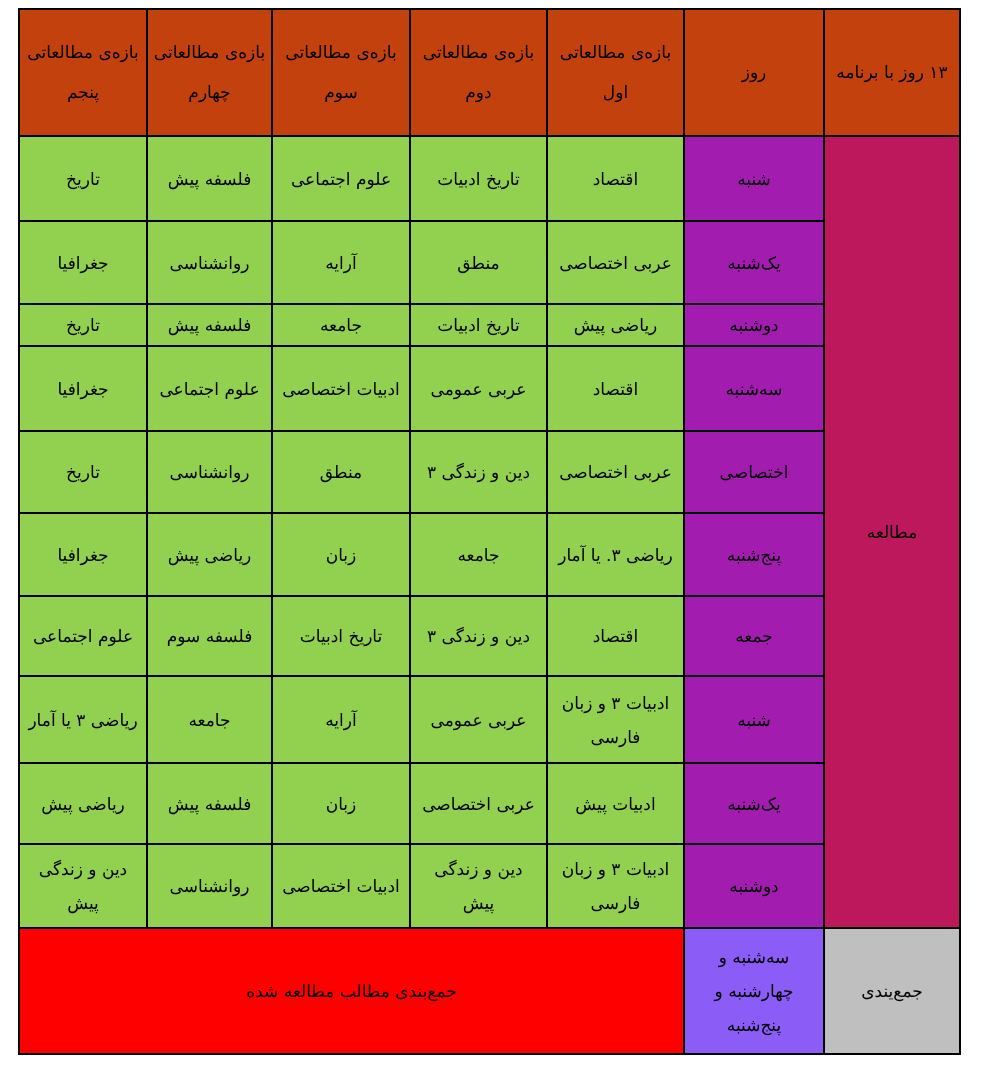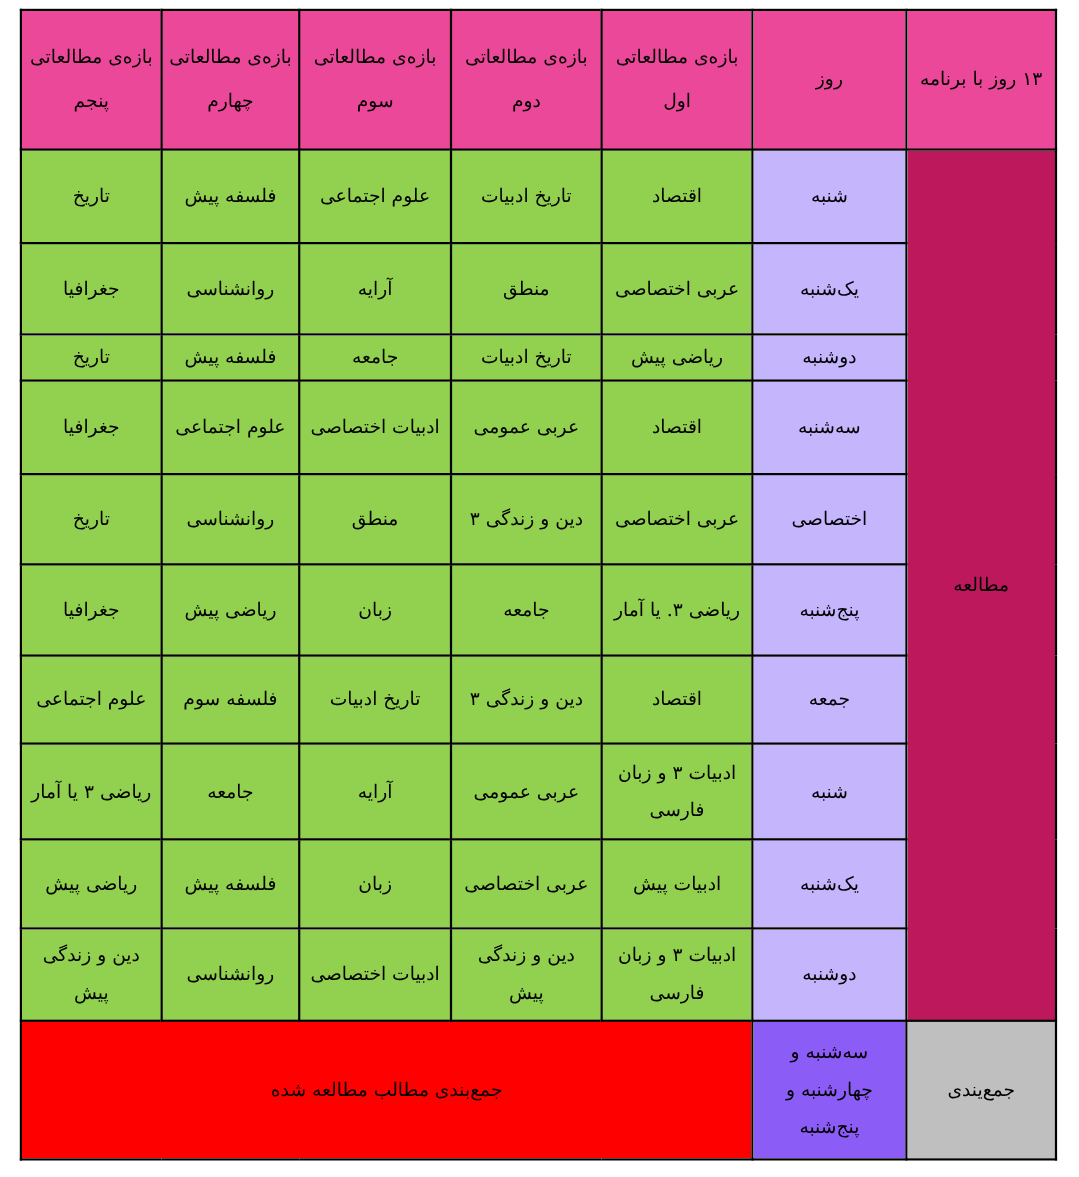--- a/index.html
+++ b/index.html
@@ -35,35 +35,35 @@
   
   col.c-study  { width: 136px; }
   col.c-day    { width: 140px; }
   col.c-p1     { width: 137px; }
   col.c-p2     { width: 137px; }
   col.c-p3     { width: 138px; }
   col.c-p4     { width: 125px; }
   col.c-p5     { width: 128px; }
 
   tr.header-row      { height: 127px; }
-  tr.header-row td   { background: #ec4899; line-height: 2.35; }
+  tr.header-row td   { background: #c2410c; line-height: 2.35; }
   tr.r1  { height: 85px; }
   tr.r2  { height: 83px; }
   tr.r3  { height: 42px; }
   tr.r4  { height: 85px; }
   tr.r5  { height: 82px; }
   tr.r6  { height: 83px; }
   tr.r7  { height: 80px; }
   tr.r8  { height: 87px; }
   tr.r9  { height: 81px; }
   tr.r10 { height: 84px; }
   tr.summary-row { height: 126px; }
 
   td.subject { background: #92D050; }
-  td.day     { background: #c4b5fd; }
+  td.day     { background: #a21caf; }
   td.study   { background: #be185d; }
   td.summary-label   { background: #BFBFBF; }
   td.summary-days    { background: #8b5cf6; line-height: 2.3; }
   td.summary-content { background: #FF0000; margin-left: 16px; }
 </style>
 </head>
 <body>
 
 <div class="page">
   <table class="schedule">

